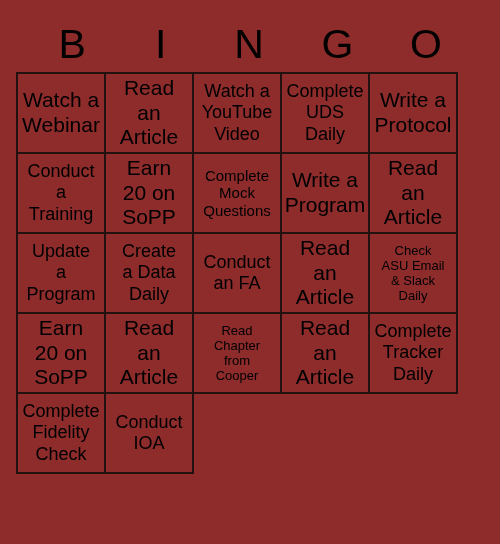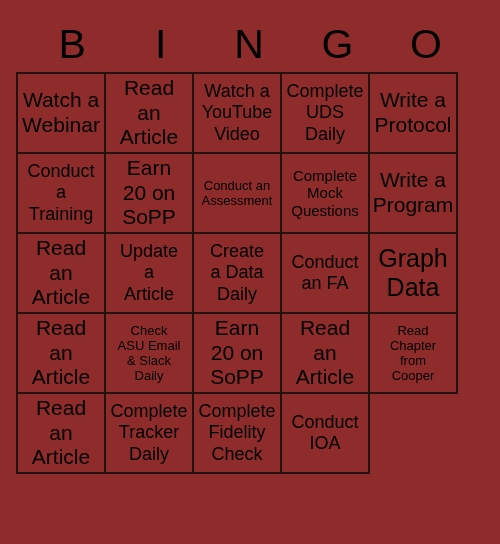--- a/index.html
+++ b/index.html
@@ -120,54 +120,46 @@
         <span class="cell-text fs-md">Conduct
 a
 Training</span>
       </div>
       <div class="cell">
         <span class="cell-text fs-lg">Earn
 20 on
 SoPP</span>
       </div>
       <div class="cell">
-        <span class="cell-text fs-xs">Conduct an
-Assessment</span>
-      </div>
-      <div class="cell">
         <span class="cell-text fs-sm">Complete
 Mock
 Questions</span>
       </div>
       <div class="cell">
         <span class="cell-text fs-lg">Write a
 Program</span>
       </div>
       <div class="cell">
         <span class="cell-text fs-lg">Read
 an
 Article</span>
       </div>
       <div class="cell">
         <span class="cell-text fs-md">Update
 a
-Article</span>
+Program</span>
       </div>
       <div class="cell">
         <span class="cell-text fs-md">Create
 a Data
 Daily</span>
       </div>
       <div class="cell">
         <span class="cell-text fs-md">Conduct
 an FA</span>
-      </div>
-      <div class="cell">
-        <span class="cell-text fs-xl">Graph
-Data</span>
       </div>
       <div class="cell">
         <span class="cell-text fs-lg">Read
 an
 Article</span>
       </div>
       <div class="cell">
         <span class="cell-text fs-xs">Check
 ASU Email
 &amp; Slack

